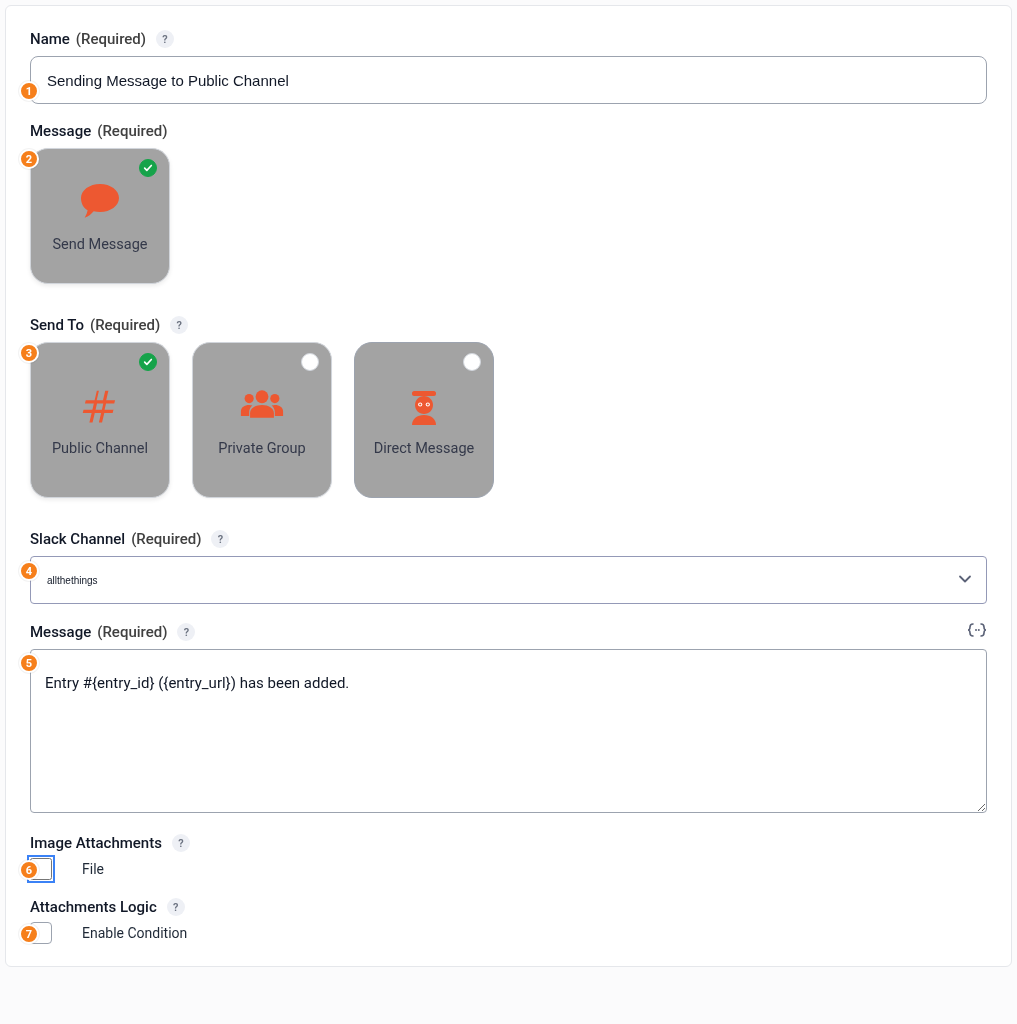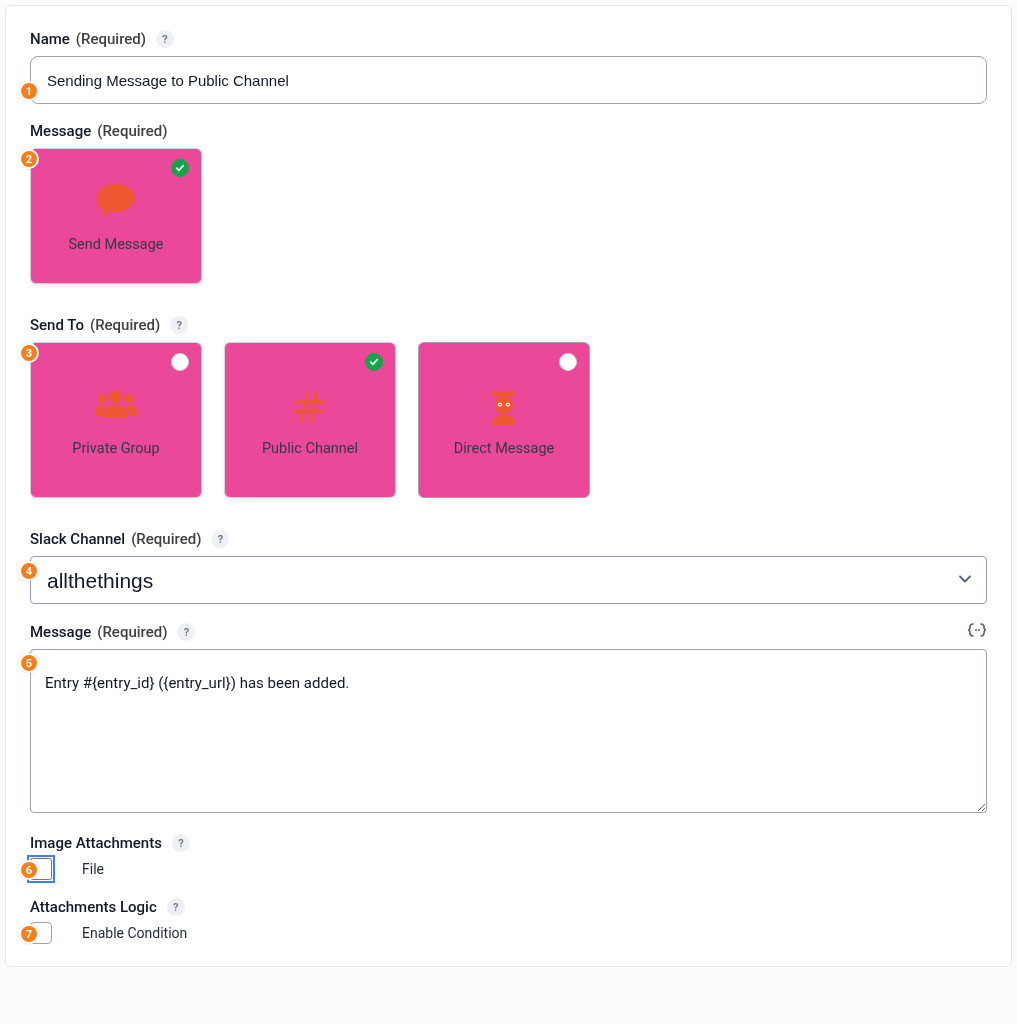--- a/index.html
+++ b/index.html
@@ -57,24 +57,24 @@
     border: 1px solid #9ca3af;
     border-radius: 8px;
     height: 48px;
     padding: 0 16px;
     font-size: 15px;
     color: #111827;
   }
   .tiles { display: flex; gap: 22px; margin-top: 4px; }
   .tile {
     position: relative;
-    width: 172px; height: 136px;
-    background: #ec4899;
+    width: 140px; height: 136px;
+    background: #a3a3a3;
     border: 1px solid #d1d5db;
-    border-radius: 6px;
+    border-radius: 18px;
     display: flex; flex-direction: column;
     align-items: center; justify-content: center;
     gap: 12px;
     cursor: pointer;
     box-shadow: 0 1px 2px rgba(0,0,0,0.04);
     padding: 10px;
     text-align: center;
   }
   .tile.sel { border-color: #d1d5db; box-shadow: 0 2px 4px rgba(0,0,0,0.08); }
   .tile-label { color: #34394a; font-size: 14.5px; line-height: 1.25; }
@@ -95,21 +95,21 @@
     width: 100%;
   }
   .select-wrap select {
     appearance: none;
     -webkit-appearance: none;
     width: 100%;
     height: 48px;
     border: 1px solid #9499b7;
     border-radius: 4px;
     padding: 0 40px 0 16px;
-    font-size: 21px;
+    font-size: 10px;
     background: #fff;
     color: #111827;
   }
   .select-caret {
     position: absolute; right: 14px; top: 50%; transform: translateY(-50%);
     pointer-events: none; color: #5b6277;
   }
   .msg-row { display:flex; justify-content: space-between; align-items:flex-end; margin-bottom:8px; }
   .merge-icon { color:#5b6277; cursor:pointer; }
   textarea.msg {
@@ -174,47 +174,47 @@
   <div class="spacer14"></div>
 
   <div class="field">
     <div class="step-badge">3</div>
     <div class="label-row">
       <span>Send To</span>
       <span class="req">(Required)</span>
       <span class="help">?</span>
     </div>
     <div class="tiles">
+      <div class="tile sel" style="height:156px">
+        <div class="status-circle checked">
+          <svg viewBox="0 0 12 12">
+              <path d="M2 6.2 L4.6 8.8 L10 3" stroke="#fff" stroke-width="2" fill="none" stroke-linecap="round" stroke-linejoin="round"></path>
+            </svg>
+        </div>
+        <div class="icon-box icon-orange">
+          <svg width="38" height="38" viewBox="0 0 24 24">
+              <path fill="currentColor" d="M10 3 8.6 9H3l-.5 2h5.6l-.9 4H1.6l-.5 2h5.6L5.3 23h2l1.4-6h4l-1.4 6h2l1.4-6H20l.5-2h-5.6l.9-4H21l.5-2h-5.6L17.3 3h-2l-1.4 6h-4L11.3 3h-1.3Zm.1 8h4l-.9 4h-4l.9-4Z"></path>
+            </svg>
+        </div>
+        <div class="tile-label">Public Channel</div>
+      </div>
       <div class="tile" style="height:156px">
         <div class="status-circle"></div>
         <div class="icon-box icon-orange">
           <svg width="44" height="36" viewBox="0 0 48 36">
               <g fill="currentColor">
                 <circle cx="24" cy="9" r="7"></circle>
                 <circle cx="10" cy="11" r="5"></circle>
                 <circle cx="38" cy="11" r="5"></circle>
                 <path d="M24 18c-7 0-13 3.4-13 9v5h26v-5c0-5.6-6-9-13-9Z"></path>
                 <path d="M10 18c-5 0-9 2.5-9 7v5h9v-4c0-3 1.3-5.6 3.5-7.4C12.4 18.2 11.2 18 10 18Zm28 0c-1.2 0-2.4.2-3.5.6 2.2 1.8 3.5 4.4 3.5 7.4v4h9v-5c0-4.5-4-7-9-7Z"></path>
               </g>
             </svg>
         </div>
         <div class="tile-label">Private Group</div>
-      </div>
-      <div class="tile sel" style="height:156px">
-        <div class="status-circle checked">
-          <svg viewBox="0 0 12 12">
-              <path d="M2 6.2 L4.6 8.8 L10 3" stroke="#fff" stroke-width="2" fill="none" stroke-linecap="round" stroke-linejoin="round"></path>
-            </svg>
-        </div>
-        <div class="icon-box icon-orange">
-          <svg width="38" height="38" viewBox="0 0 24 24">
-              <path fill="currentColor" d="M10 3 8.6 9H3l-.5 2h5.6l-.9 4H1.6l-.5 2h5.6L5.3 23h2l1.4-6h4l-1.4 6h2l1.4-6H20l.5-2h-5.6l.9-4H21l.5-2h-5.6L17.3 3h-2l-1.4 6h-4L11.3 3h-1.3Zm.1 8h4l-.9 4h-4l.9-4Z"></path>
-            </svg>
-        </div>
-        <div class="tile-label">Public Channel</div>
       </div>
       <div class="tile" style="height:156px;border-color:#9ca3af;box-shadow:none">
         <div class="status-circle"></div>
         <div class="icon-box icon-orange">
           <svg width="36" height="40" viewBox="0 0 36 40">
               <g fill="currentColor">
                 <path d="M6 8c0-1 1-2 2-2h20c1 0 2 1 2 2v1c0 1-1 2-2 2H8c-1 0-2-1-2-2V8Z"></path>
                 <path d="M18 11c5 0 9 4 9 9s-4 9-9 9-9-4-9-9 4-9 9-9Z"></path>
                 <circle cx="14.2" cy="19.5" r="2.1" fill="#fff"></circle>
                 <circle cx="21.8" cy="19.5" r="2.1" fill="#fff"></circle>

